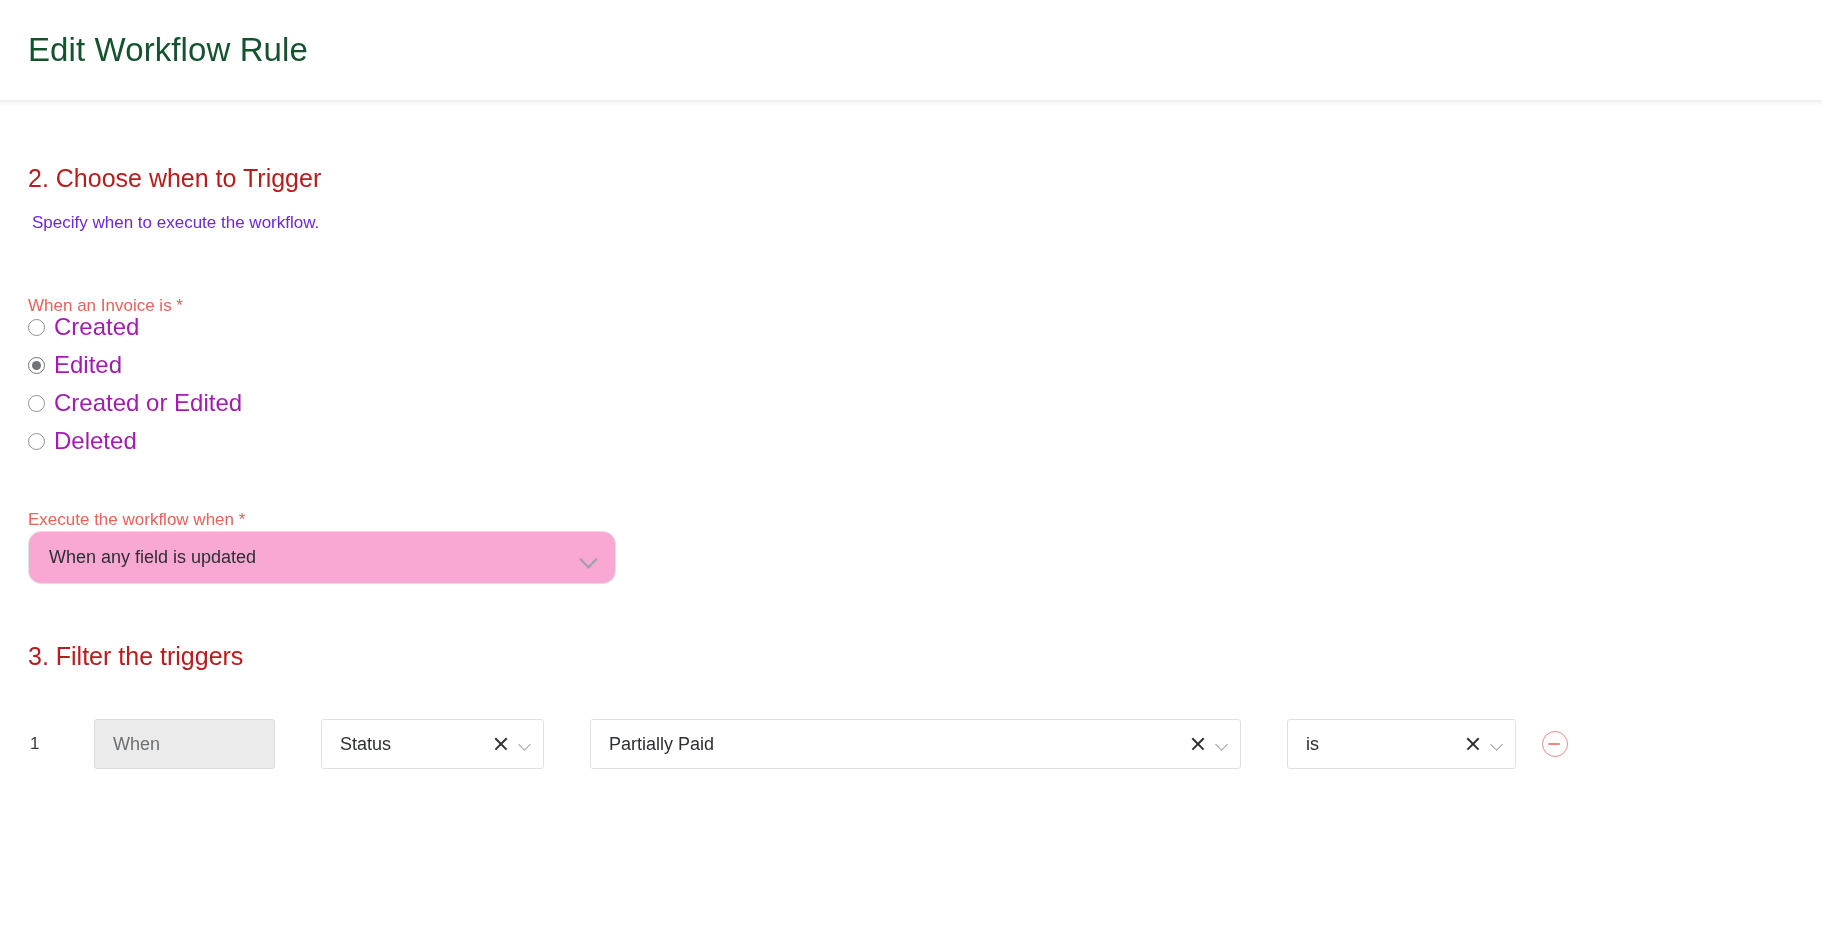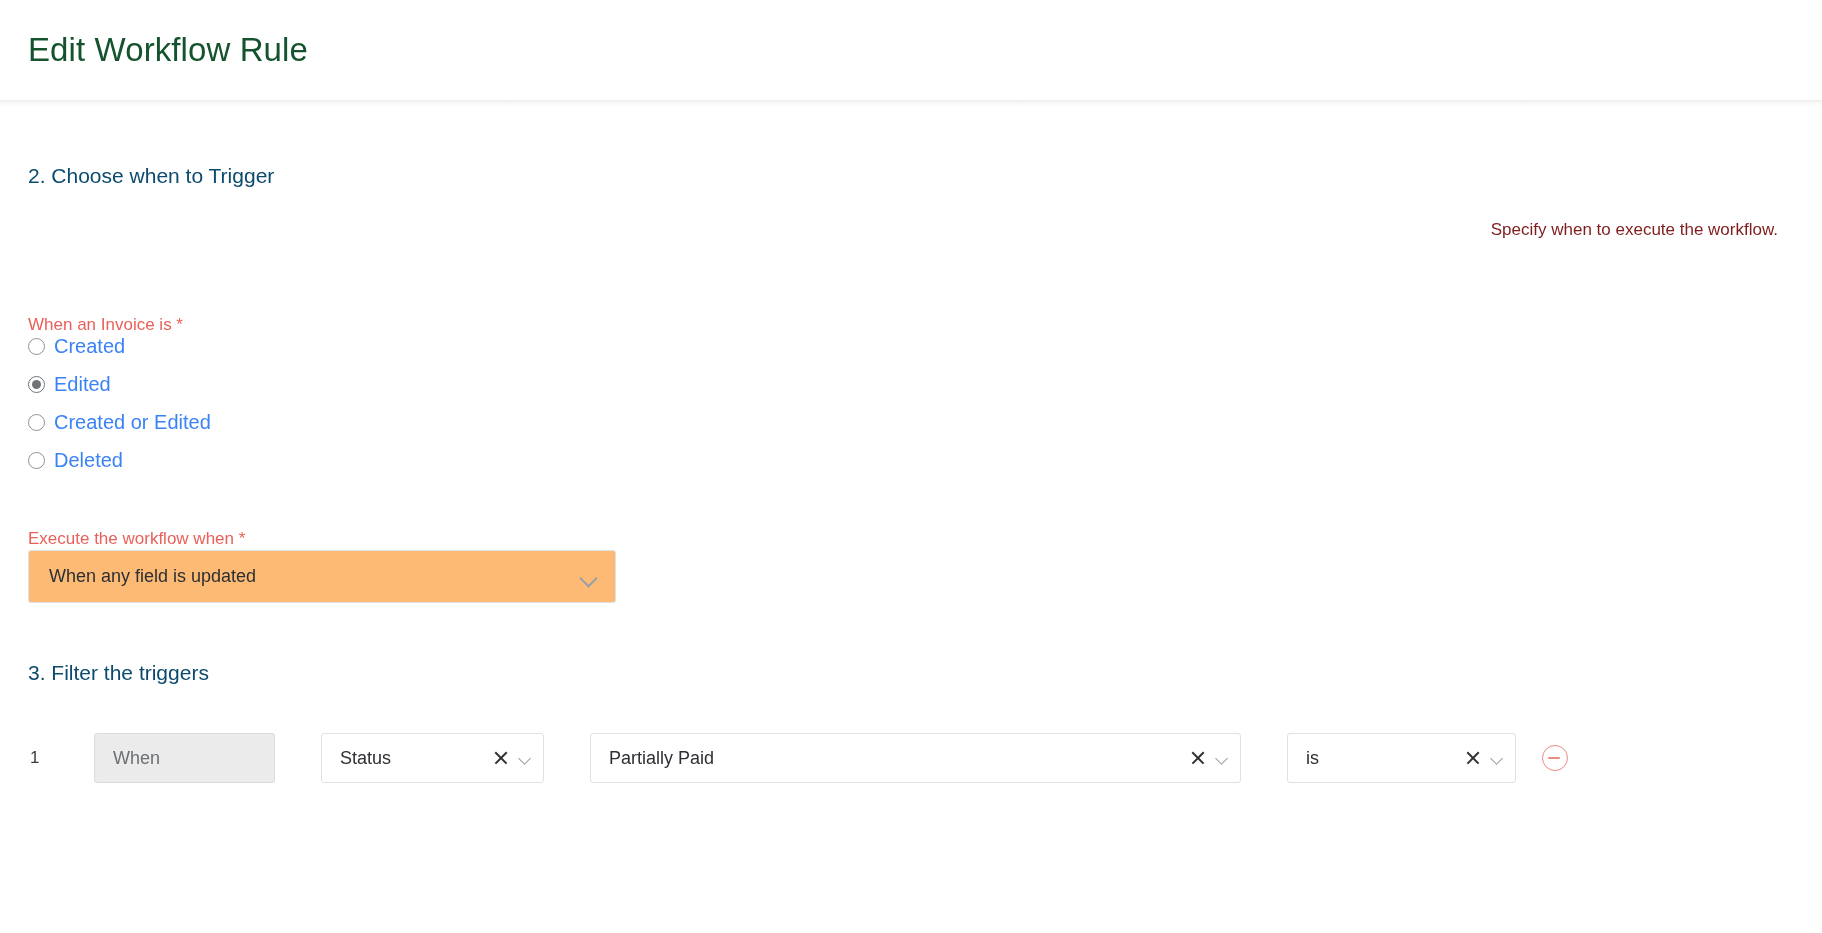--- a/index.html
+++ b/index.html
@@ -35,32 +35,31 @@
   }
 
   
   .content {
     padding: 0 28px;
   }
 
   .section { position: relative; }
 
   .section-title {
-    font-size: 21px;
+    font-size: 25px;
     font-weight: 400;
-    color: #0c4a6e;
+    color: #b91c1c;
     margin: 0;
     padding-top: 58px;
   }
   .section-subtitle {
     font-size: 17px;
-    color: #7f1d1d;
-    margin: 16px;
+    color: #6d28d9;
+    margin: 4px;
     padding-top: 16px;
-    text-align: right;
   }
 
   
   .form-row {
     display: flex;
     align-items: flex-start;
     padding-top: 56px;
     flex-direction: column;
   }
   .form-label {
@@ -94,33 +93,33 @@
     flex: none;
   }
   .radio-item.selected .radio-mark { border-color: #707477; }
   .radio-item.selected .radio-mark::after {
     content: "";
     width: 9px; height: 9px;
     border-radius: 50%;
     background: #707477;
   }
   .radio-label {
-    font-size: 20px;
-    color: #3b82f6;
+    font-size: 24px;
+    color: #a21caf;
     line-height: 20px;
   }
 
   
   .select-box {
     position: relative;
     width: 588px;
     height: 53px;
     border: 1px solid #dfe1e3;
-    border-radius: 3px;
-    background: #fdba74;
+    border-radius: 13px;
+    background: #f9a8d4;
     display: flex;
     align-items: center;
     padding: 0 20px;
     cursor: pointer;
   }
   .select-value {
     font-size: 18px;
     color: #2c2f33;
   }
   .chev {

